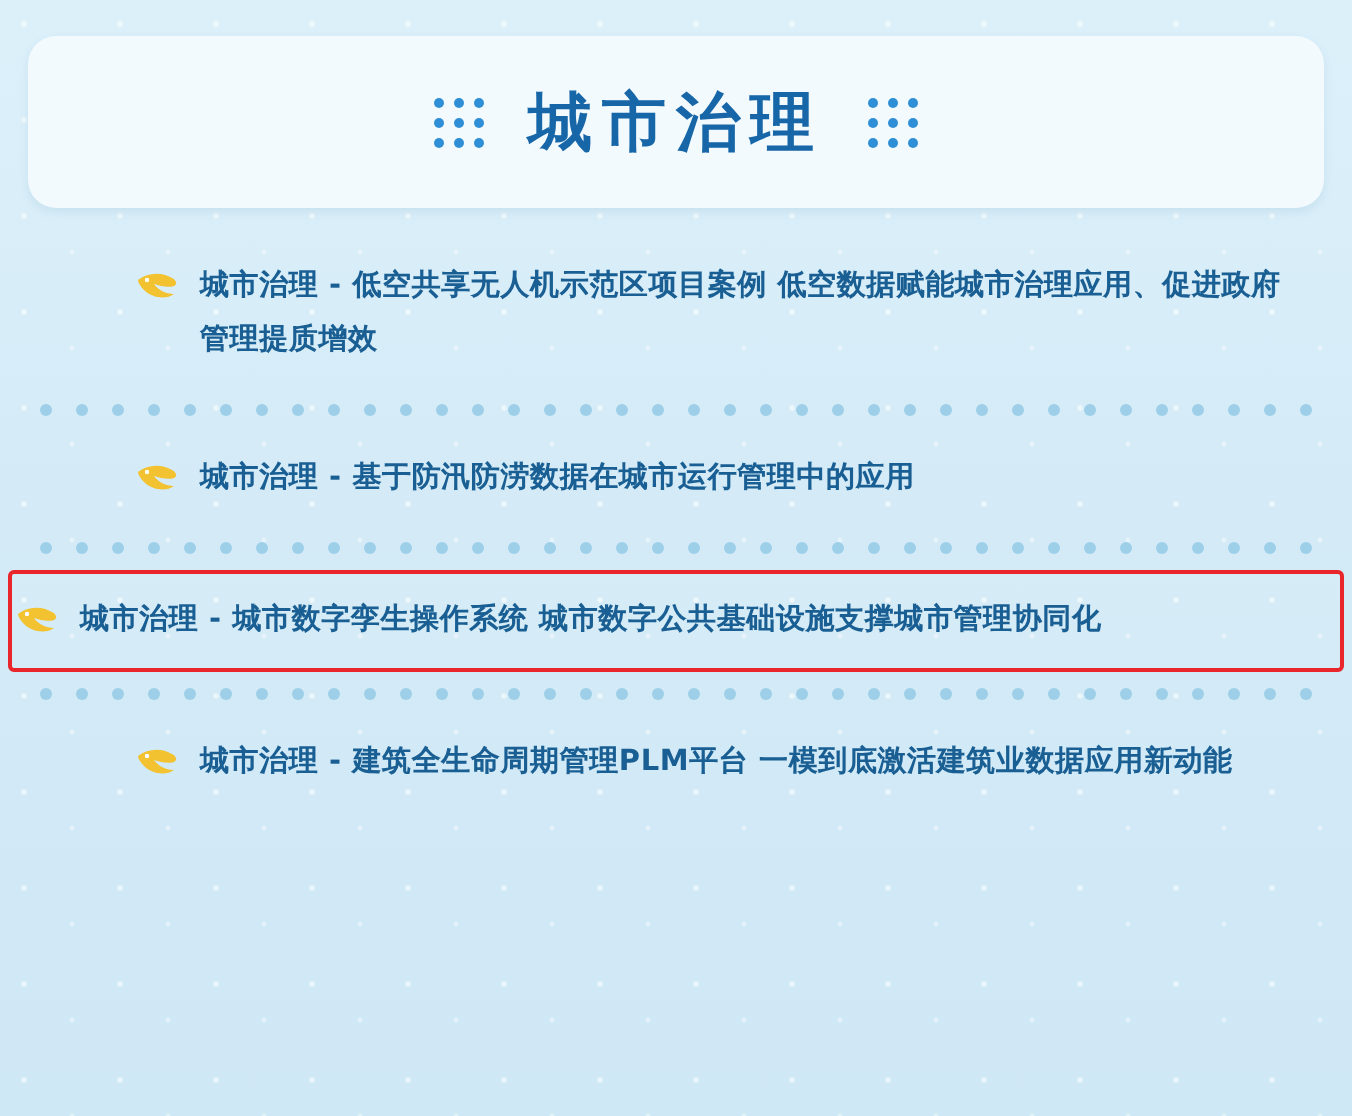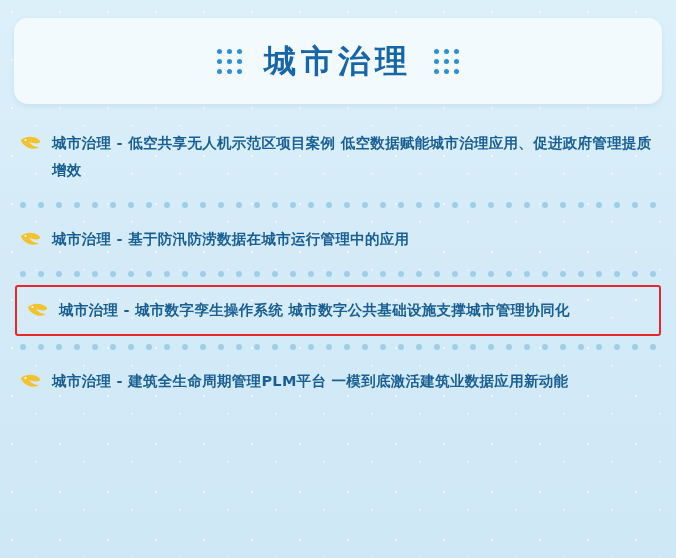--- a/index.html
+++ b/index.html
@@ -72,20 +72,21 @@
     top: 120px;
     width: 676px;
   }
   .row {
     position: relative;
     padding: 10px 22px 10px 18px;
     display: flex;
     align-items: flex-start;
     gap: 8px;
     box-sizing: border-box;
+    margin-left: 48px;
   }
   .row-inner {
     display: flex;
     align-items: flex-start;
     gap: 8px;
     width: 100%;
   }
   .bird-icon {
     flex: 0 0 auto;
     width: 26px;
@@ -97,22 +98,22 @@
     font-size: 14.5px;
     font-weight: bold;
     color: #1a5f93;
     line-height: 1.85;
     letter-spacing: 0.3px;
     word-break: break-all;
   }
   .row.highlight {
     border: 2px solid #e8262b;
     border-radius: 3px;
-    margin: 0 15px;
-    padding: 10px 14px 10px 8px;
+    margin: 0 4px;
+    padding: 10px 14px 10px 0;
     background: rgba(255,255,255,0.06);
   }
 
   
   .sep {
     height: 22px;
     display: flex;
     align-items: center;
     justify-content: center;
     gap: 12px;

